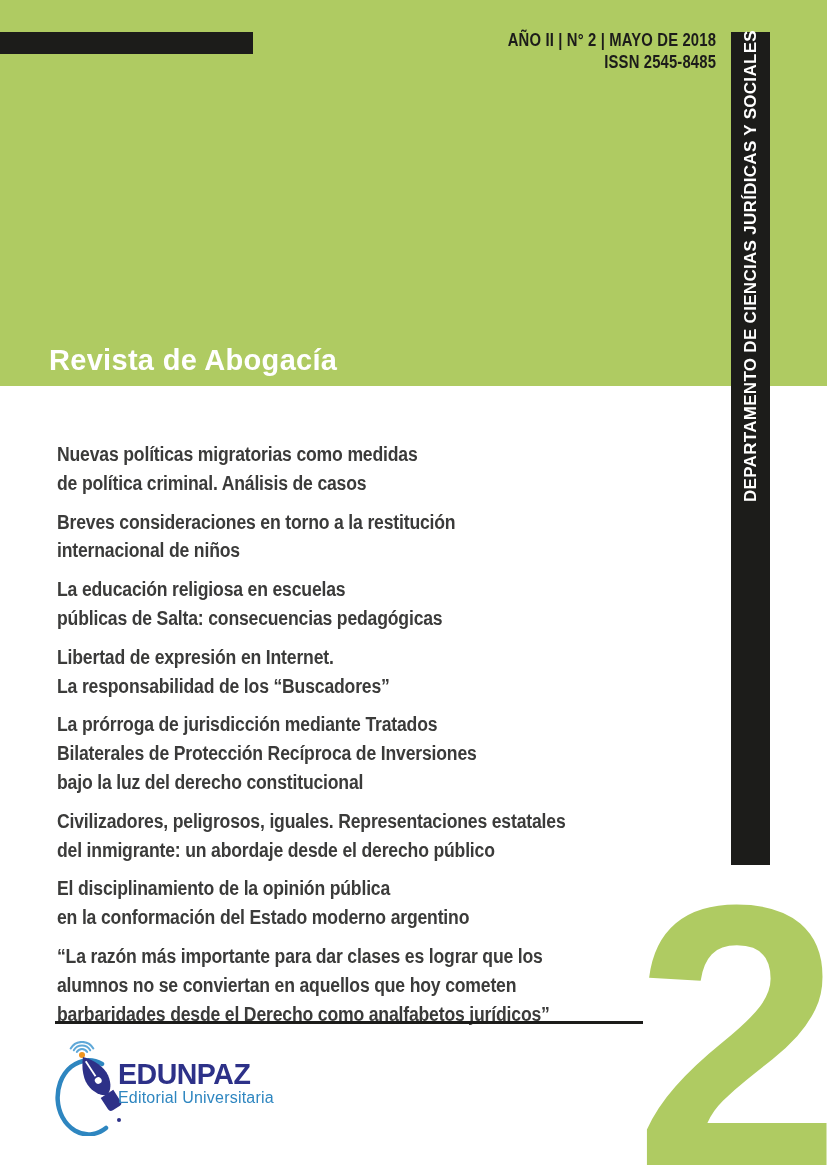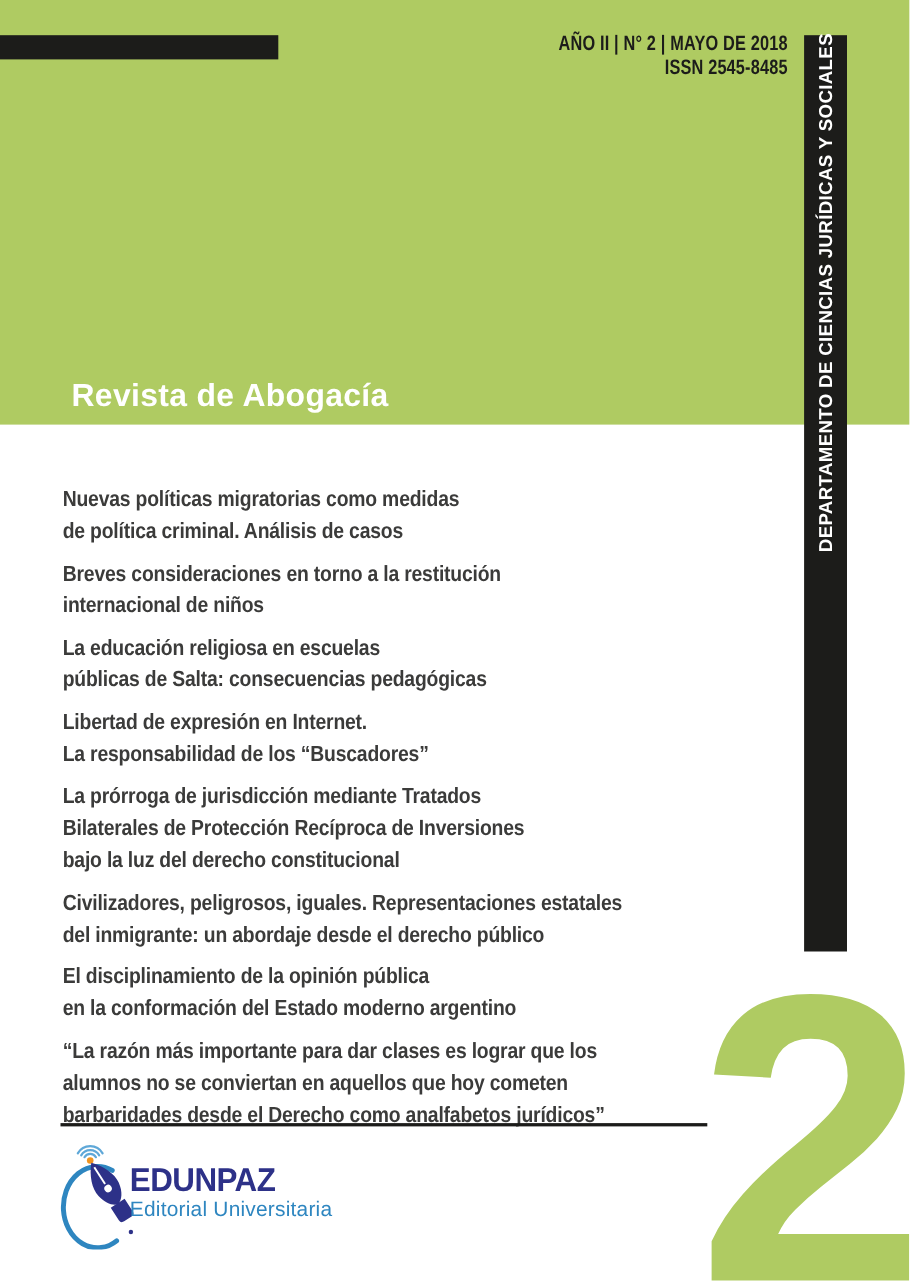--- a/index.html
+++ b/index.html
@@ -7,21 +7,21 @@
     position:relative;width:827px;height:1169px;background:#fff;
     overflow:hidden;font-family:"Liberation Sans",sans-serif;
     -webkit-font-smoothing:antialiased;
   }
   
   .green-block{position:absolute;left:0;top:0;width:827px;height:386px;background:var(--green,#AFCB62);}
   .topleft-bar{position:absolute;left:0;top:32px;width:253px;height:22px;background:var(--black,#1C1C1A);z-index:4;}
   .ab-clip{position:absolute;left:24px;top:53px;width:336px;height:233px;overflow:hidden;z-index:2;}
   .ab-text{position:absolute;left:0;top:-24px;font-size:300px;line-height:1;font-weight:400;color:#fff;
     letter-spacing:-6px;transform:scaleX(0.83);transform-origin:0 0;white-space:nowrap;}
-  .journal-title{position:absolute;left:65px;top:344px;font-size:29px;font-weight:700;color:#fff;
+  .journal-title{position:absolute;left:49px;top:344px;font-size:29px;font-weight:700;color:#fff;
     letter-spacing:0.3px;z-index:3;white-space:nowrap;}
   .issue-info{position:absolute;right:111px;top:29px;text-align:right;color:var(--black,#1C1C1A);
     font-size:19px;font-weight:700;line-height:22px;letter-spacing:0.2px;z-index:3;
     transform:scaleX(0.78);transform-origin:100% 0;white-space:nowrap;}
   
   .dept-bar{position:absolute;left:731px;top:32px;width:39px;height:833px;background:var(--black,#1C1C1A);z-index:4;}
   .dept-text{position:absolute;left:731px;top:502px;width:460px;height:39px;line-height:39px;
     font-size:17px;font-weight:700;color:#fff;letter-spacing:0.3px;white-space:nowrap;
     transform:rotate(-90deg);transform-origin:0 0;z-index:5;}
   
@@ -31,21 +31,21 @@
     color:var(--title-text,#3B3B3A);letter-spacing:-0.2px;}
   
   .issue-number{position:absolute;left:634px;top:849px;font-size:373px;line-height:1;font-weight:700;
     color:var(--green,#AFCB62);z-index:1;}
   
   .footer-rule{position:absolute;left:55px;top:1021px;width:588px;height:3px;background:var(--black,#1C1C1A);z-index:3;}
   .edunpaz-logo{position:absolute;left:45px;top:1041px;width:220px;height:100px;z-index:3;}
   .pen-icon{position:absolute;left:0;top:0;}
   .edunpaz-word{position:absolute;left:73px;top:18px;font-size:30px;font-weight:700;line-height:1;
     color:var(--edunpaz-navy,#2D3188);letter-spacing:-0.5px;transform:scaleX(0.95);transform-origin:0 0;white-space:nowrap;}
-  .edunpaz-tagline{position:absolute;left:73px;top:48px;width:137px;text-align:center;font-size:19px;
+  .edunpaz-tagline{position:absolute;left:73px;top:48px;width:137px;text-align:center;font-size:16px;
     color:var(--edunpaz-blue,#2E86C0);letter-spacing:0.2px;white-space:nowrap;}
   .unpaz-logo{position:absolute;left:505px;top:1063px;width:160px;height:45px;z-index:3;}
   .sun-icon{position:absolute;left:0;top:0;}
   .unpaz-word{position:absolute;left:41px;top:-2px;font-size:34px;font-weight:700;line-height:1;
     letter-spacing:-1.5px;transform:scaleX(0.88);transform-origin:0 0;white-space:nowrap;}
   .unpaz-un{color:var(--unpaz-navy,#1F3A6E);}
   .unpaz-paz{color:var(--unpaz-blue,#4E94C6);}
   .unpaz-tagline{position:absolute;left:41px;top:29px;font-size:8px;font-weight:700;
     color:var(--unpaz-navy,#1F3A6E);transform:scaleX(0.7);transform-origin:0 0;white-space:nowrap;}
 </style>

